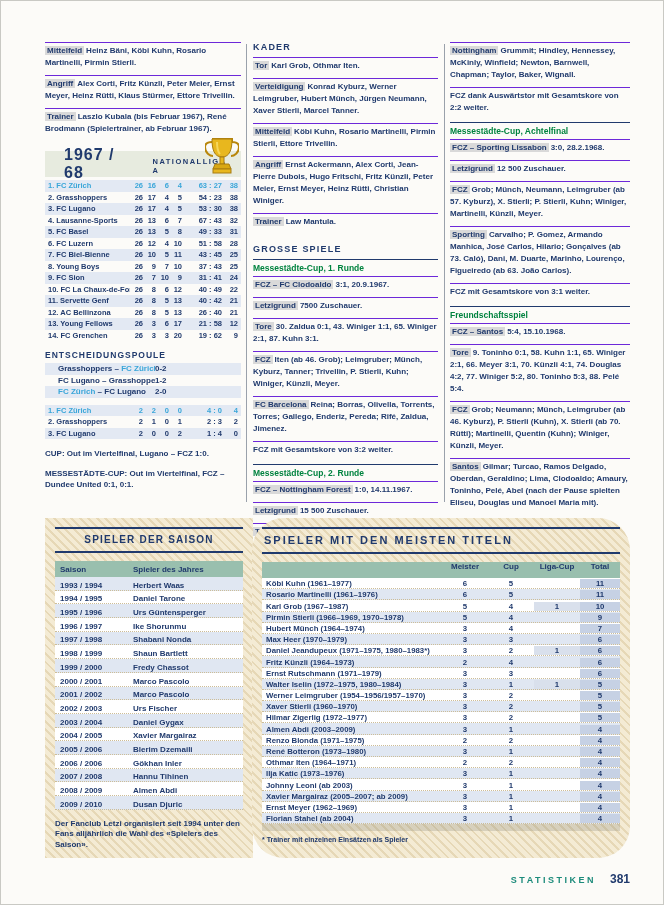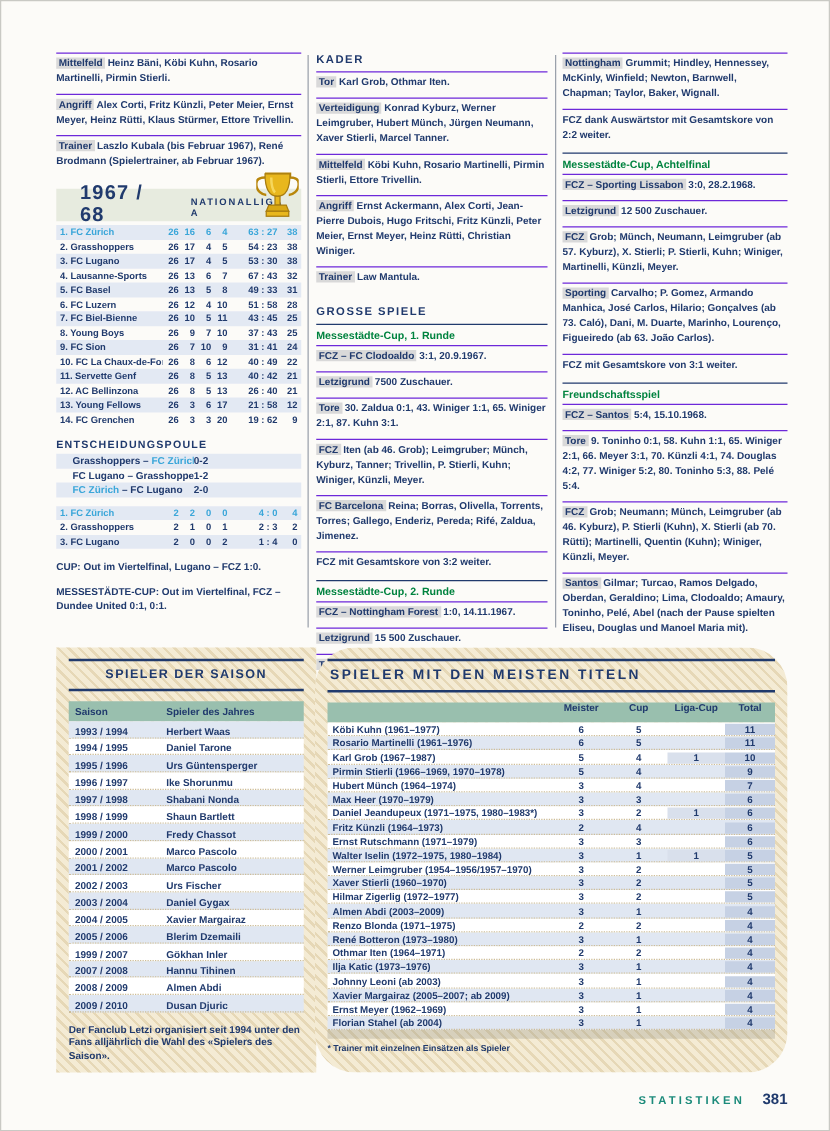--- a/index.html
+++ b/index.html
@@ -445,21 +445,21 @@
           <span class="c1">2004 / 2005</span>
           <span>Xavier Margairaz</span>
         </div>
 
         <div class="srow">
           <span class="c1">2005 / 2006</span>
           <span>Blerim Dzemaili</span>
         </div>
 
         <div class="srow">
-          <span class="c1">1999 / 2007</span>
+          <span class="c1">2006 / 2006</span>
           <span>Gökhan Inler</span>
         </div>
 
         <div class="srow">
           <span class="c1">2007 / 2008</span>
           <span>Hannu Tihinen</span>
         </div>
 
         <div class="srow">
           <span class="c1">2008 / 2009</span>

